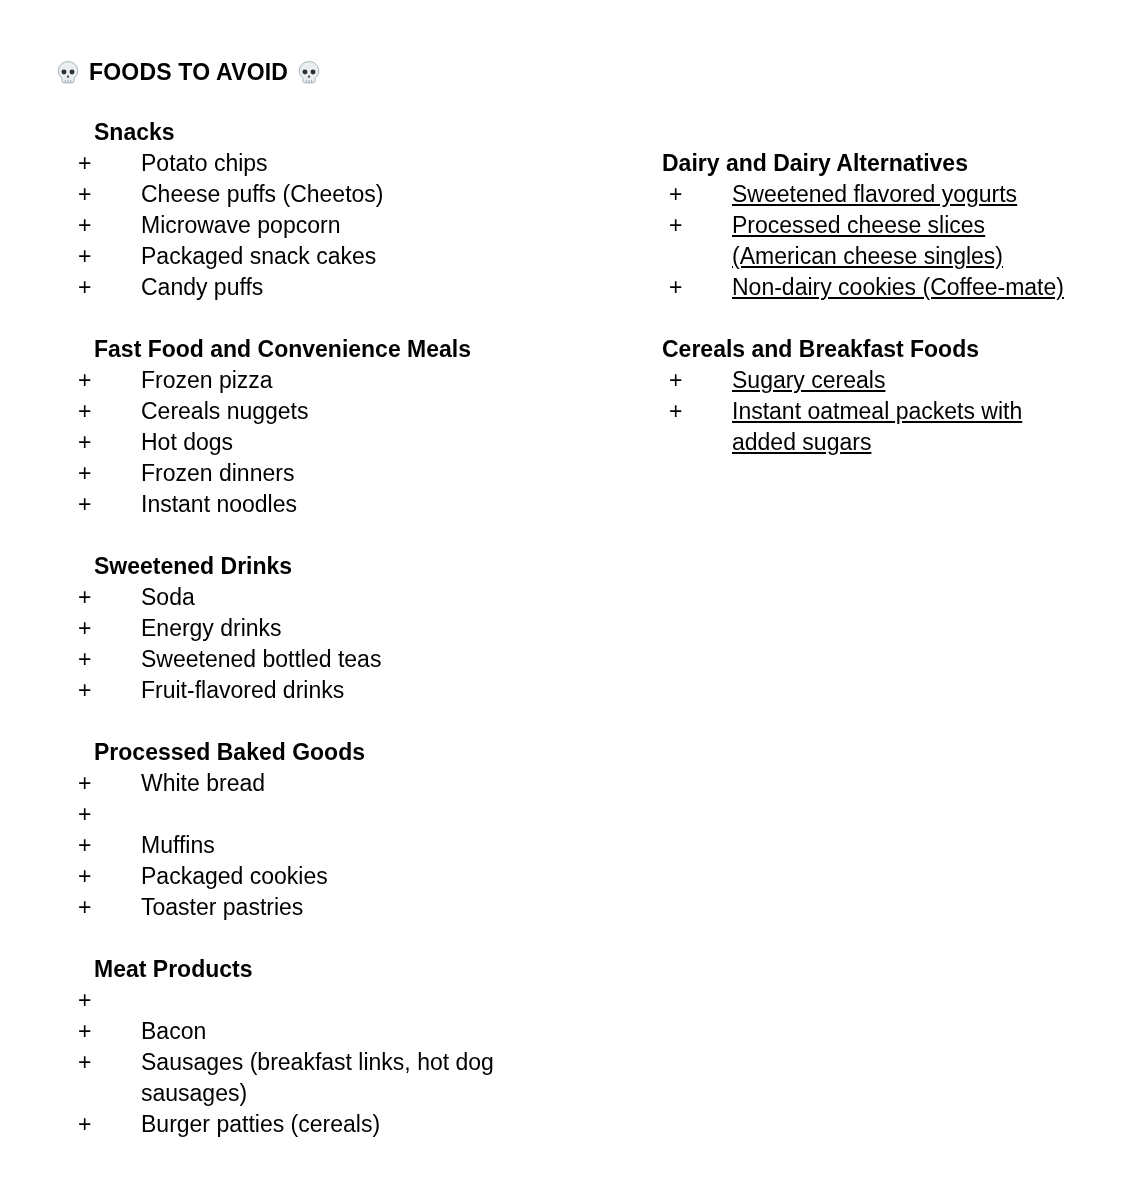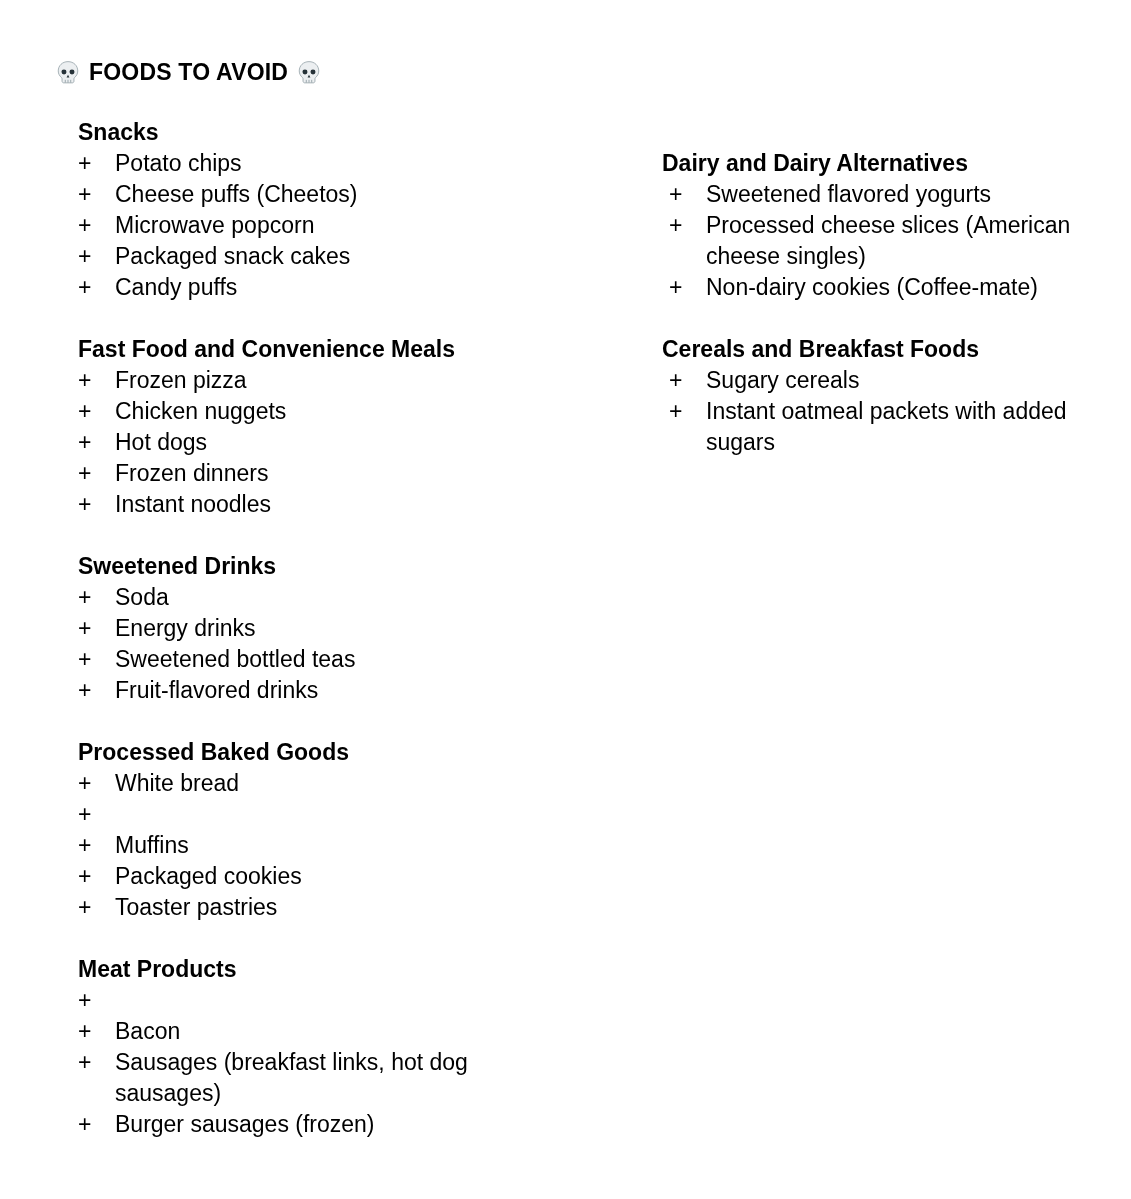--- a/index.html
+++ b/index.html
@@ -29,29 +29,29 @@
 
   .columns { display: flex; margin-top: 31px; }
   .col { display: block; }
   .col-left  { flex: 0 0 591px; width: 591px; }
   .col-right { flex: 0 0 440px; width: 440px; padding-top: 31px; }
 
   .section { margin-bottom: 31px; }
   .heading {
     font-weight: 700;
     line-height: 31px;
-    margin-left: 23px;
+    margin-left: 39px;
     white-space: nowrap;
   }
   .col-right .heading { margin-left: 16px; }
 
   .item { display: flex; line-height: 31px; }
   .bullet { flex: 0 0 37px; margin-left: 23px; }
-  .item-text { width: 400px; }
-  .col-right .item-text { width: 380px; }
+  .item-text { width: 400px; margin-left: 26px; }
+  .col-right .item-text { width: 380px; text-decoration: underline; }
 </style>
 </head>
 <body>
 
 <div class="page">
 
   <h1 class="title">
     <span class="skull">
       <svg viewBox="0 0 24 24" aria-hidden="true">
         <path d="M12 1.5c-5.2 0-9 3.7-9 8.6 0 2.6 1.2 4.6 2.8 5.9.5.4.7.8.7 1.4v2.1c0 .9.7 1.6 1.6 1.6h7.8c.9 0 1.6-.7 1.6-1.6v-2.1c0-.6.2-1 .7-1.4 1.6-1.3 2.8-3.3 2.8-5.9 0-4.9-3.8-8.6-9-8.6z" fill="#eceff1" stroke="#9aa7ad" stroke-width="0.8"></path>
@@ -108,21 +108,21 @@
   <div class="section">
     <div class="heading">Fast Food and Convenience Meals</div>
     <div class="items">
   <div class="item">
     <span class="bullet">+</span>
     <span class="item-text">Frozen pizza</span>
   </div>
 
   <div class="item">
     <span class="bullet">+</span>
-    <span class="item-text">Chicken nuggets</span>
+    <span class="item-text">Cereals nuggets</span>
   </div>
 
   <div class="item">
     <span class="bullet">+</span>
     <span class="item-text">Hot dogs</span>
   </div>
 
   <div class="item">
     <span class="bullet">+</span>
     <span class="item-text">Frozen dinners</span>
@@ -201,21 +201,21 @@
     <span class="item-text">Bacon</span>
   </div>
 
   <div class="item">
     <span class="bullet">+</span>
     <span class="item-text">Sausages (breakfast links, hot dog sausages)</span>
   </div>
 
   <div class="item">
     <span class="bullet">+</span>
-    <span class="item-text">Burger sausages (frozen)</span>
+    <span class="item-text">Burger patties (cereals)</span>
   </div>
 </div>
   </div>
 </div>
     <div class="col col-right">
   <div class="section">
     <div class="heading">Dairy and Dairy Alternatives</div>
     <div class="items">
   <div class="item">
     <span class="bullet">+</span>

